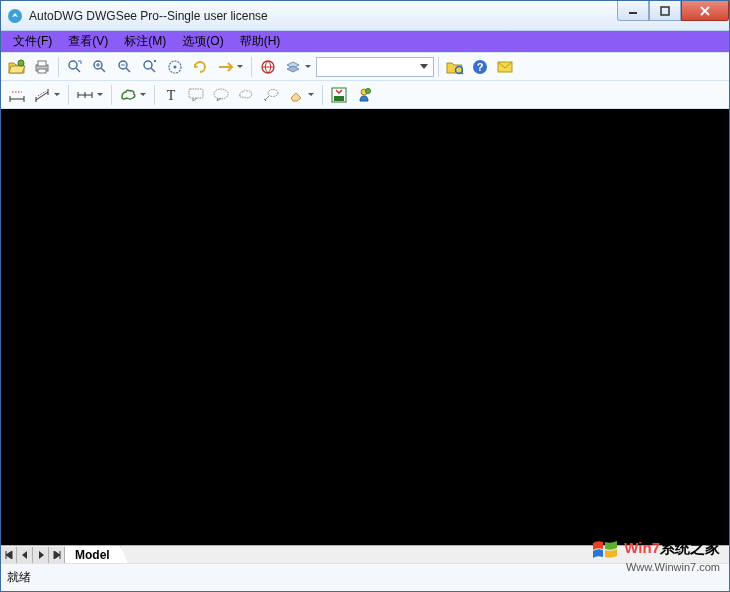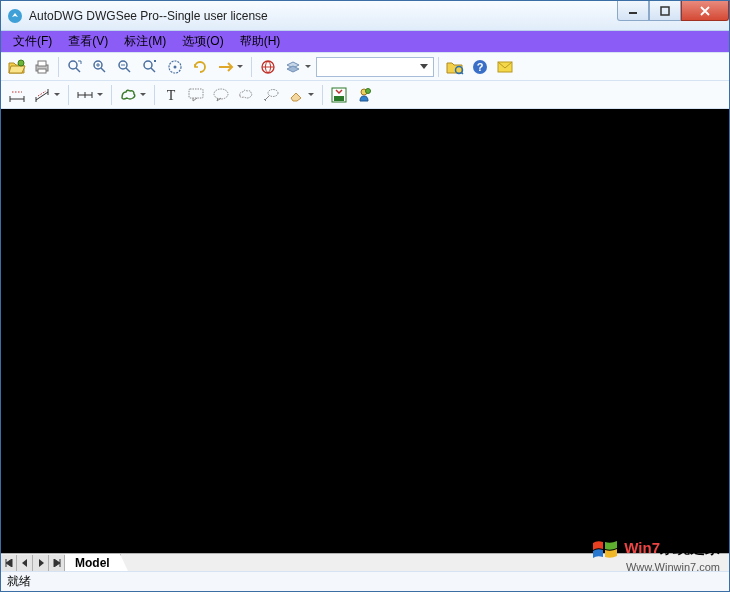--- a/index.html
+++ b/index.html
@@ -126,21 +126,21 @@
   position: relative;
 }
 .tab::after {
   content: "";
   position: absolute;
   right: -8px; top: 0;
   border-top: 17px solid transparent;
   border-left: 8px solid #fff;
 }
 .statusbar {
-  height: 20px;
+  height: 28px;
   background: #f4f8fc;
   border-top: 1px solid #d6e3f2;
   display: flex; align-items: center;
   padding: 0 6px;
 }
 .watermark {
   position: absolute;
   right: 10px; bottom: 18px;
   font-size: 11px;
   color: #555;

